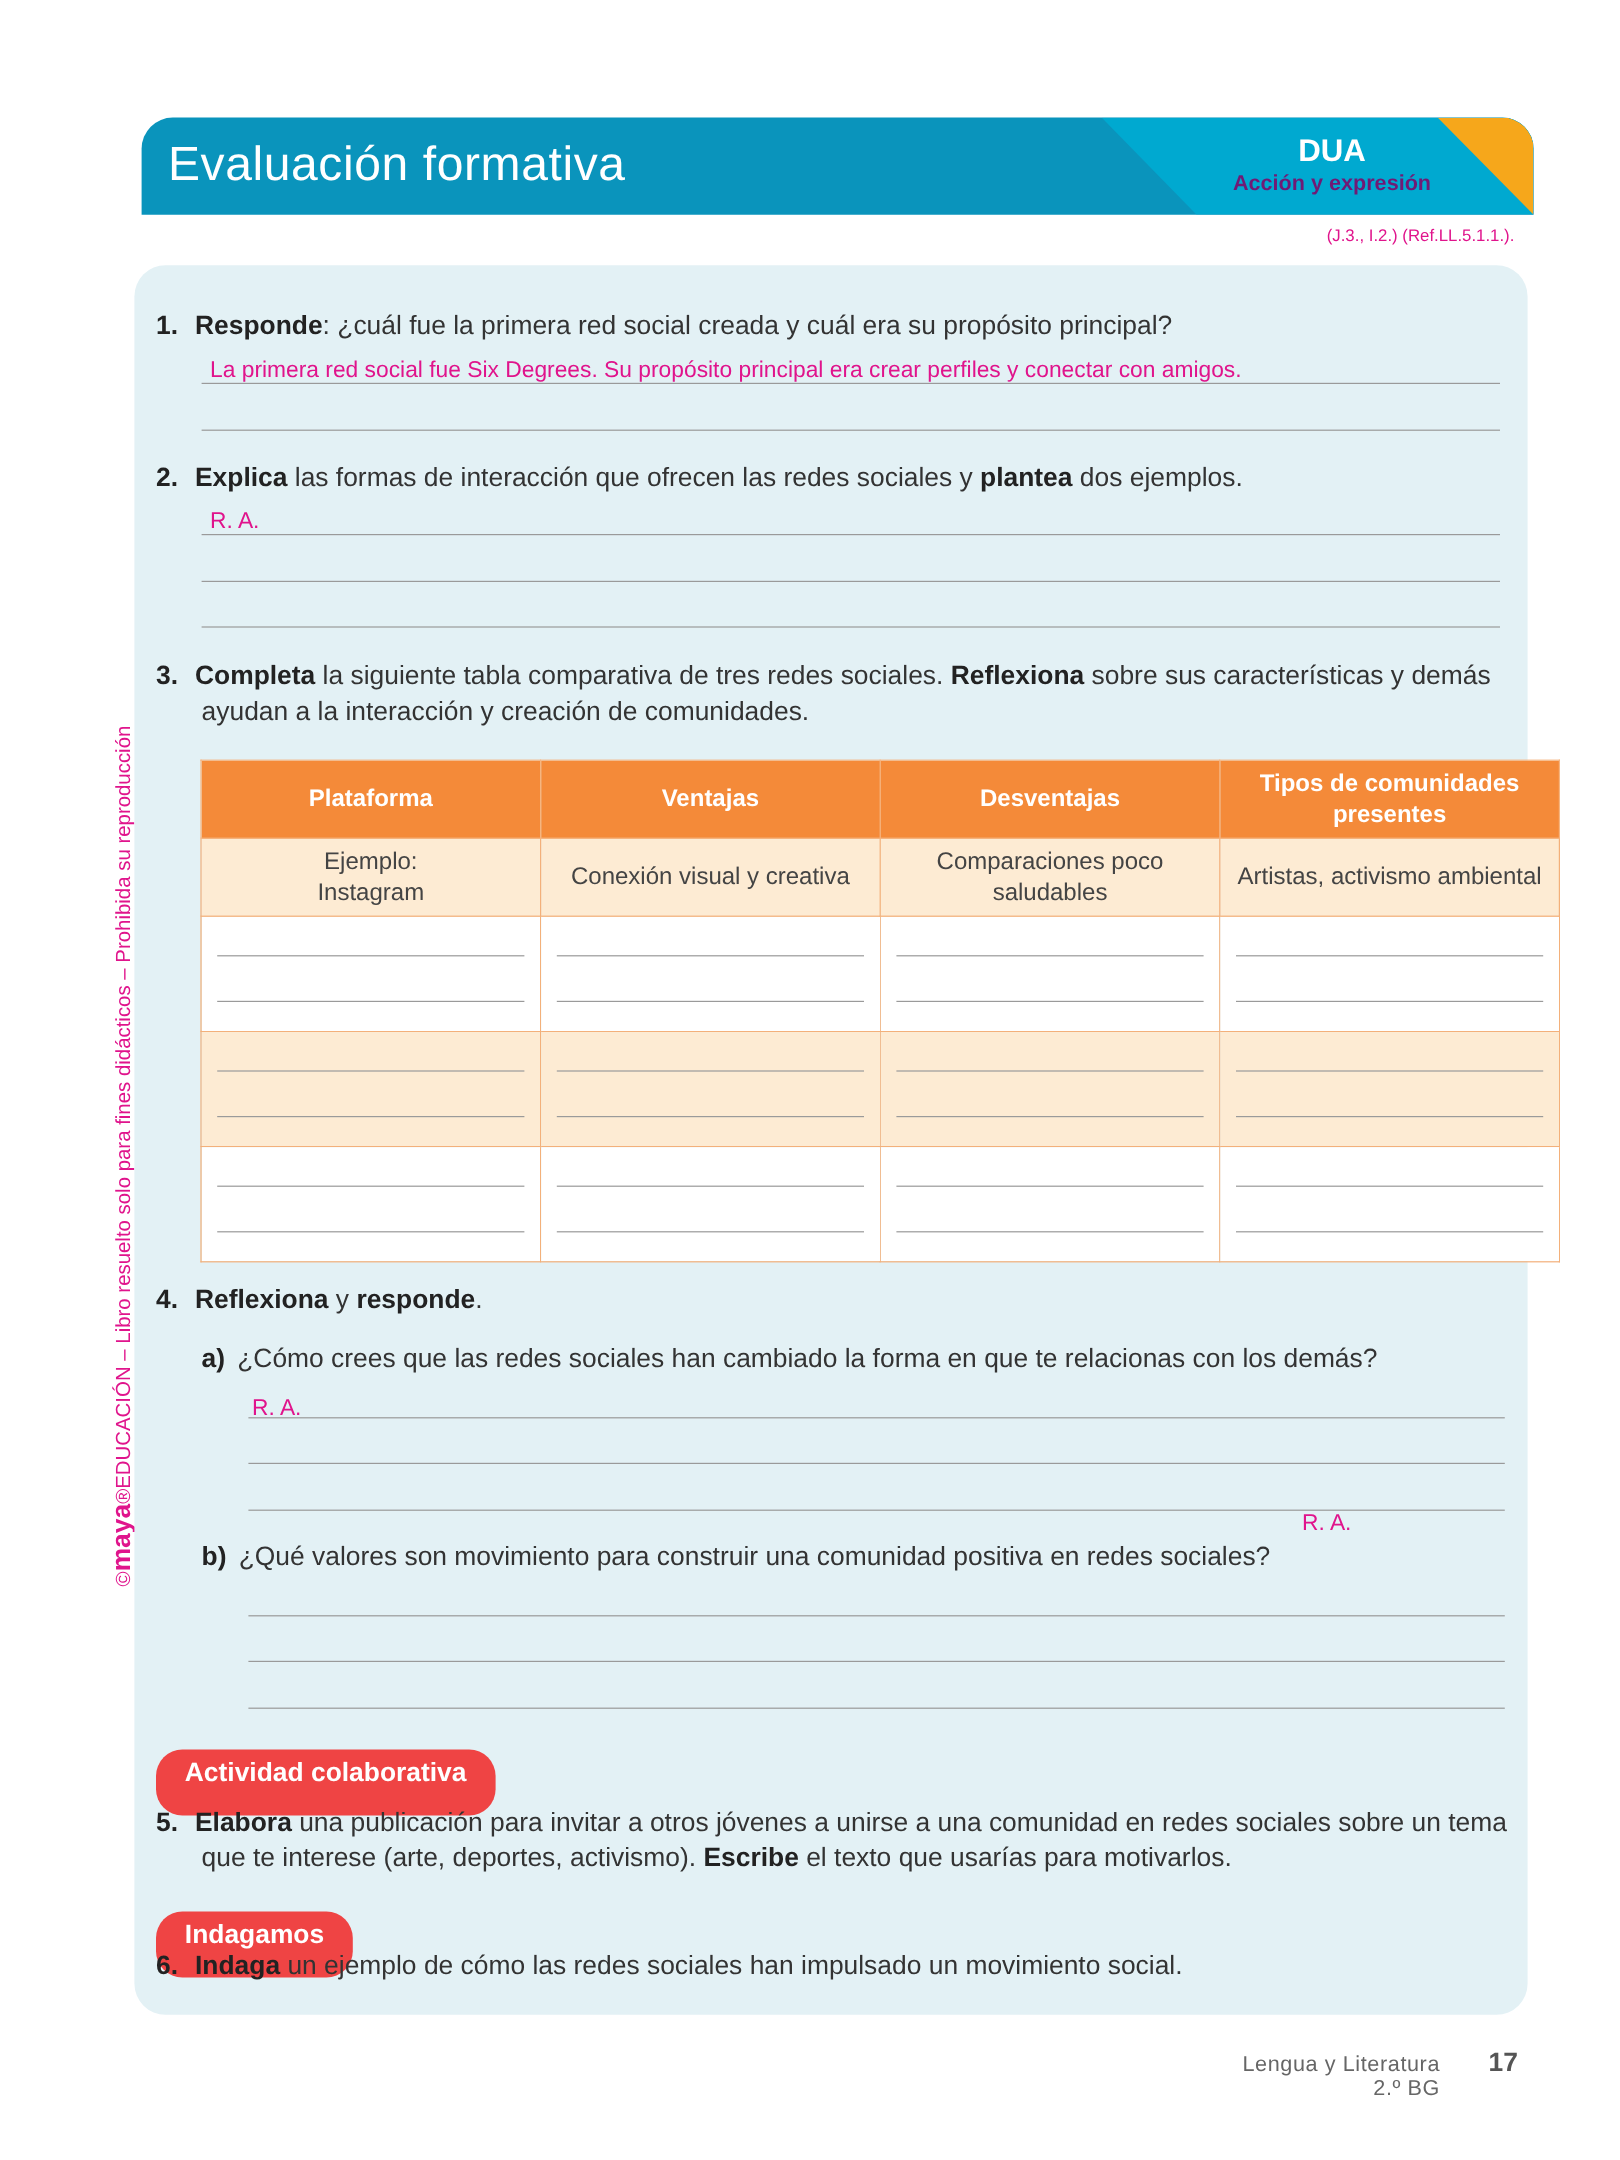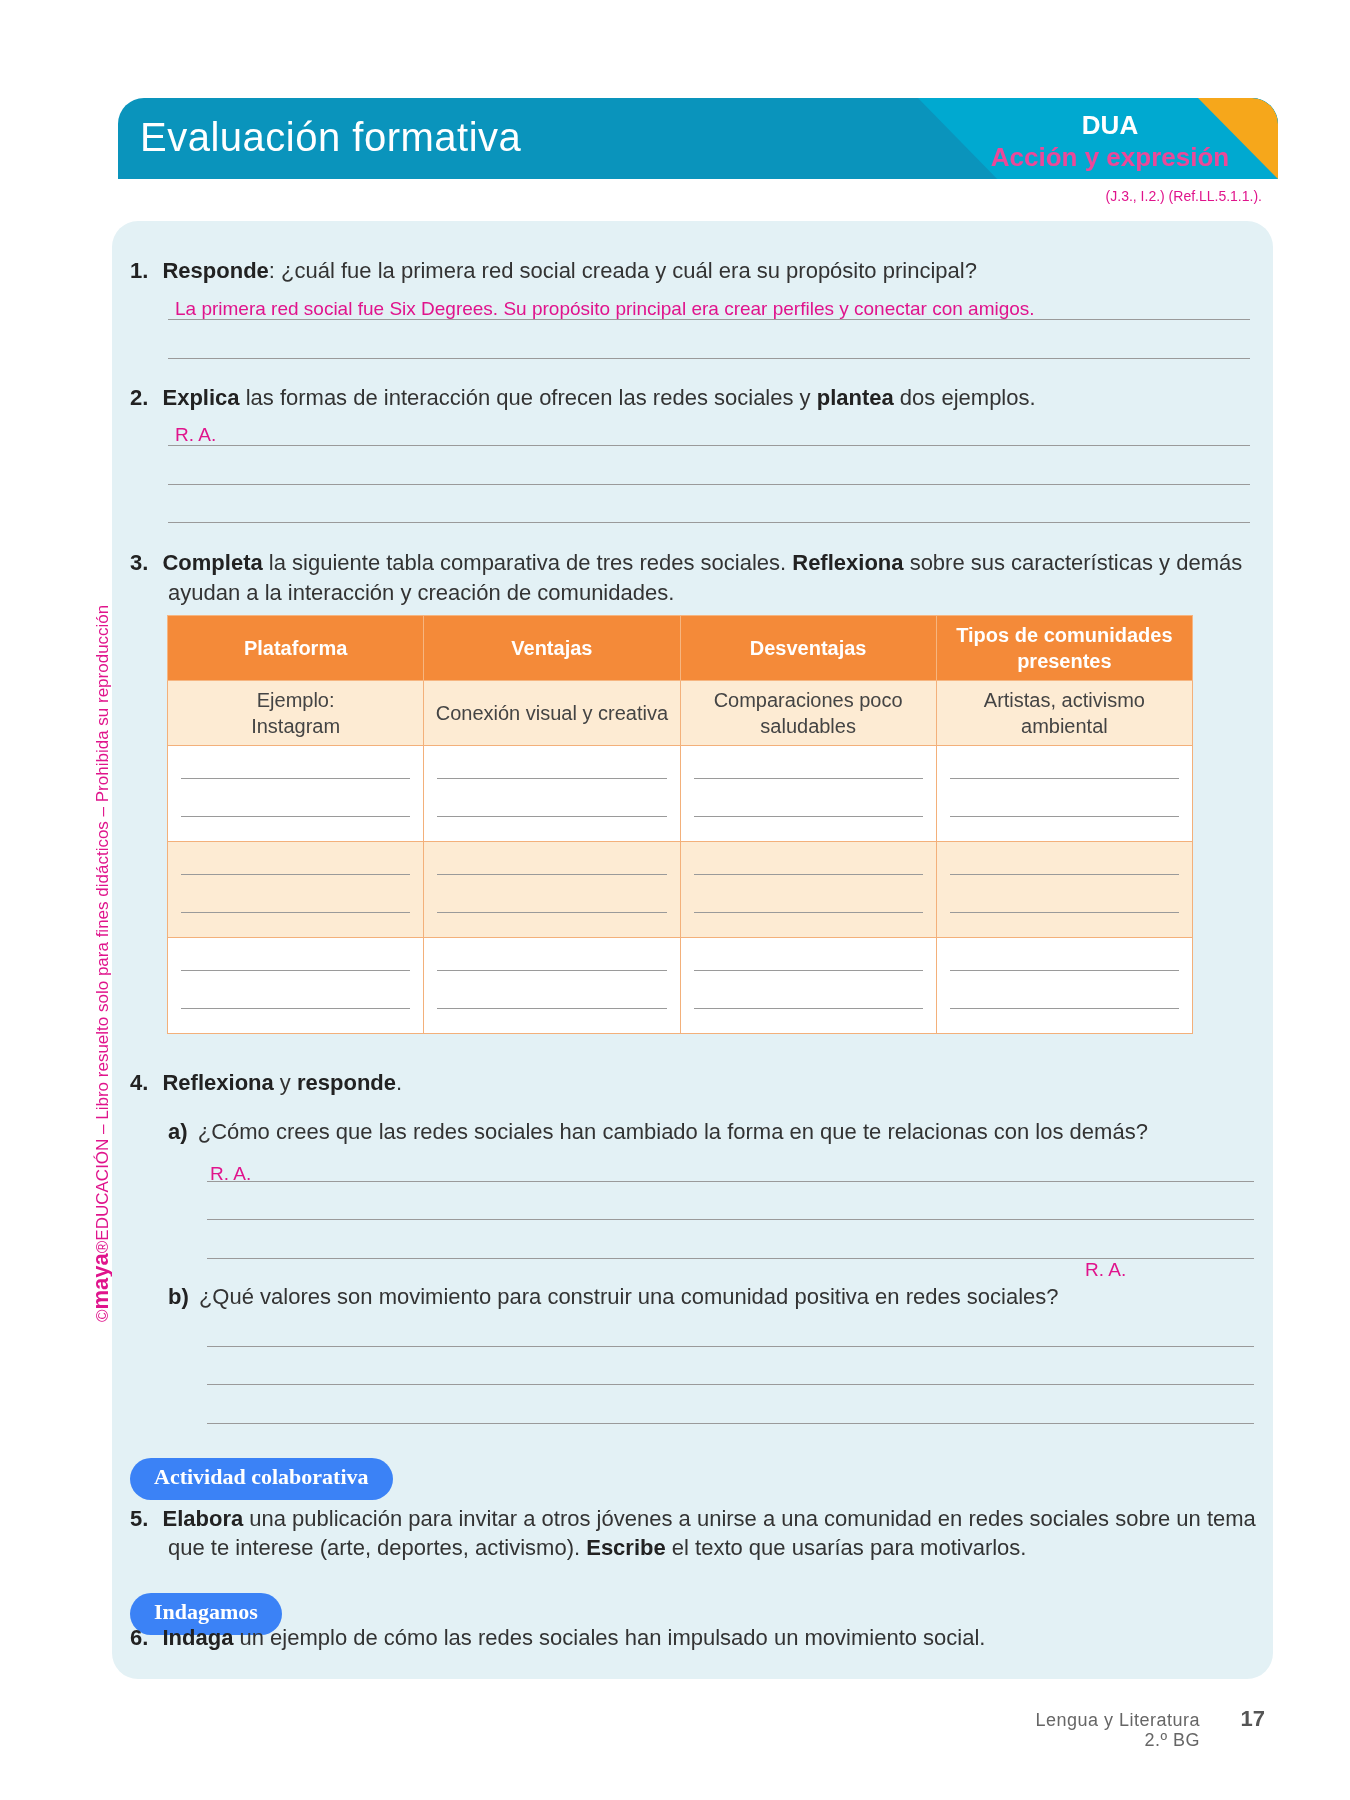--- a/index.html
+++ b/index.html
@@ -8,42 +8,42 @@
   .abs { position:absolute; }
   
   .banner { left:118px; top:98px; width:1160px; height:81px; border-radius:26px 26px 0 0; overflow:hidden;
             background:#0a94bc; }
   .banner .mid { position:absolute; right:0; top:0; width:360px; height:100%; background:#00a9d0;
                  clip-path:polygon(0 0,100% 0,100% 100%,22% 100%); }
   .banner .orange { position:absolute; right:0; top:0; width:80px; height:100%; background:#f6a71b;
                  clip-path:polygon(0 0,100% 0,100% 100%); border-top-right-radius:26px; }
   .banner-title { left:140px; top:115px; font-size:40px; color:#fff; letter-spacing:0.5px; }
   .dua { left:980px; top:110px; width:260px; text-align:center; color:#fff; font-weight:bold; font-size:26px; line-height:30px; }
-  .dua-sub { left:980px; top:142px; width:260px; text-align:center; color:#ec4899; font-weight:bold; font-size:26px; }
+  .dua-sub { left:980px; top:142px; width:260px; text-align:center; color:#701a75; font-weight:bold; font-size:18px; }
   .ref { right:88px; top:188px; font-size:14px; color:#e0148c; }
   
   .side { left:88px; top:1322px; transform-origin:0 0; transform:rotate(-90deg); white-space:nowrap;
           font-size:17px; color:#e0148c; }
   .side b { font-size:22px; }
   
   .panel { left:112px; top:221px; width:1161px; height:1458px; background:#e3f1f5; border-radius:26px; }
   .q { font-size:22px; color:#333; white-space:nowrap; }
   .q b { color:#222; }
   .num { font-weight:bold; color:#222; font-size:22px; }
   .ans { font-size:19px; color:#e0148c; }
   .line { height:0; border-top:1.5px solid #9a9a9a; }
   
-  .tbl { left:167px; top:615px; width:1026px; border-collapse:collapse; }
+  .tbl { left:167px; top:633px; width:1133px; border-collapse:collapse; }
   .tbl th { background:#f48a39; color:#fff; font-weight:bold; font-size:20px; height:64px; border:1.5px solid #f6b580; padding:0 6px; text-align:center; }
   .tbl td { border:1.5px solid #f3b07a; font-size:20px; color:#444; text-align:center; padding:0 6px; }
   .tbl tr.ex td { background:#fdebd3; height:64px; line-height:26px; }
   .tbl tr.blank td { height:95px; background:#fff; position:relative; }
   .tbl tr.blank.alt td { background:#fdebd3; }
   .cell-line { position:absolute; left:13px; right:13px; border-top:1.5px solid #9a9a9a; height:0; }
-  .pill { background:#3b82f6; color:#fff; font-weight:bold; font-size:22px; border-radius:22px; padding:0 24px; height:42px; line-height:38px;font-family:Liberation Serif, serif; }
+  .pill { background:#ef4444; color:#fff; font-weight:bold; font-size:22px; border-radius:22px; padding:0 24px; height:55px; line-height:38px; }
   .footer-subj { right:150px; top:1710px; font-size:18px; color:#666; text-align:right; line-height:20px; letter-spacing:0.5px; }
   .page-num { right:85px; top:1706px; font-size:22px; font-weight:bold; color:#555; }
 </style>
 </head>
 <body>
 
 <div class="abs banner">
   <div class="mid"></div>
   <div class="orange"></div>
 </div>

